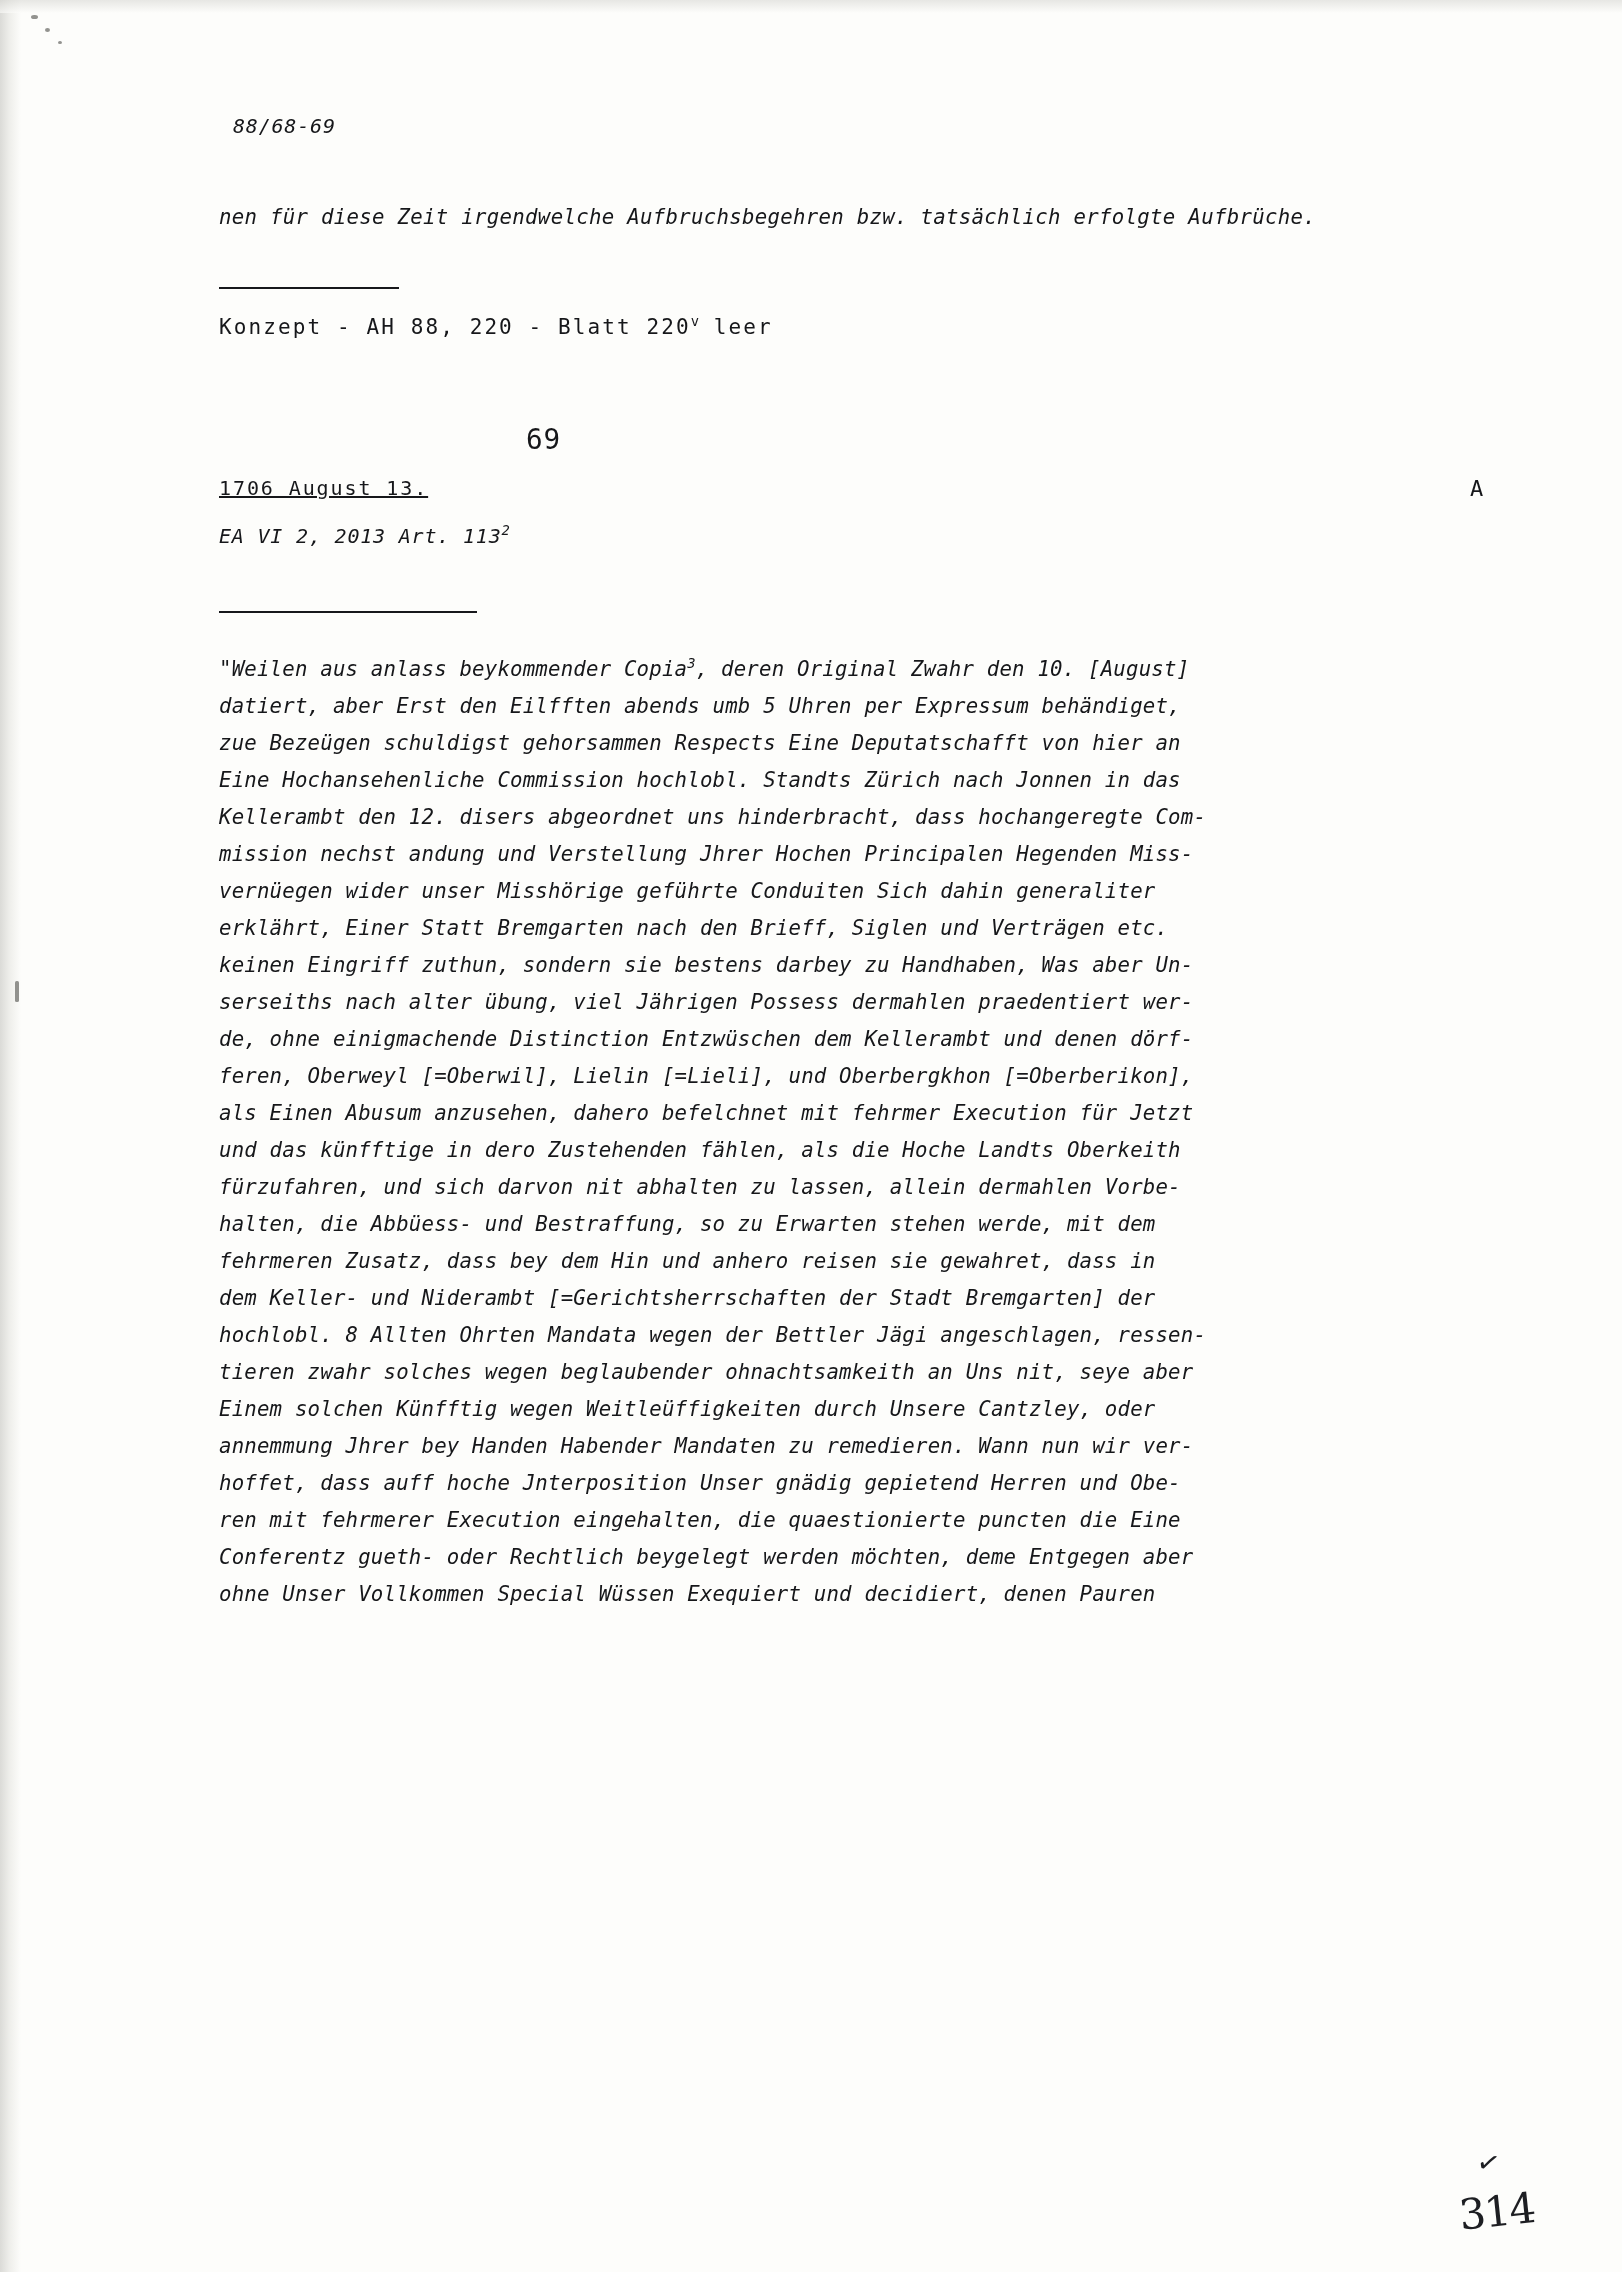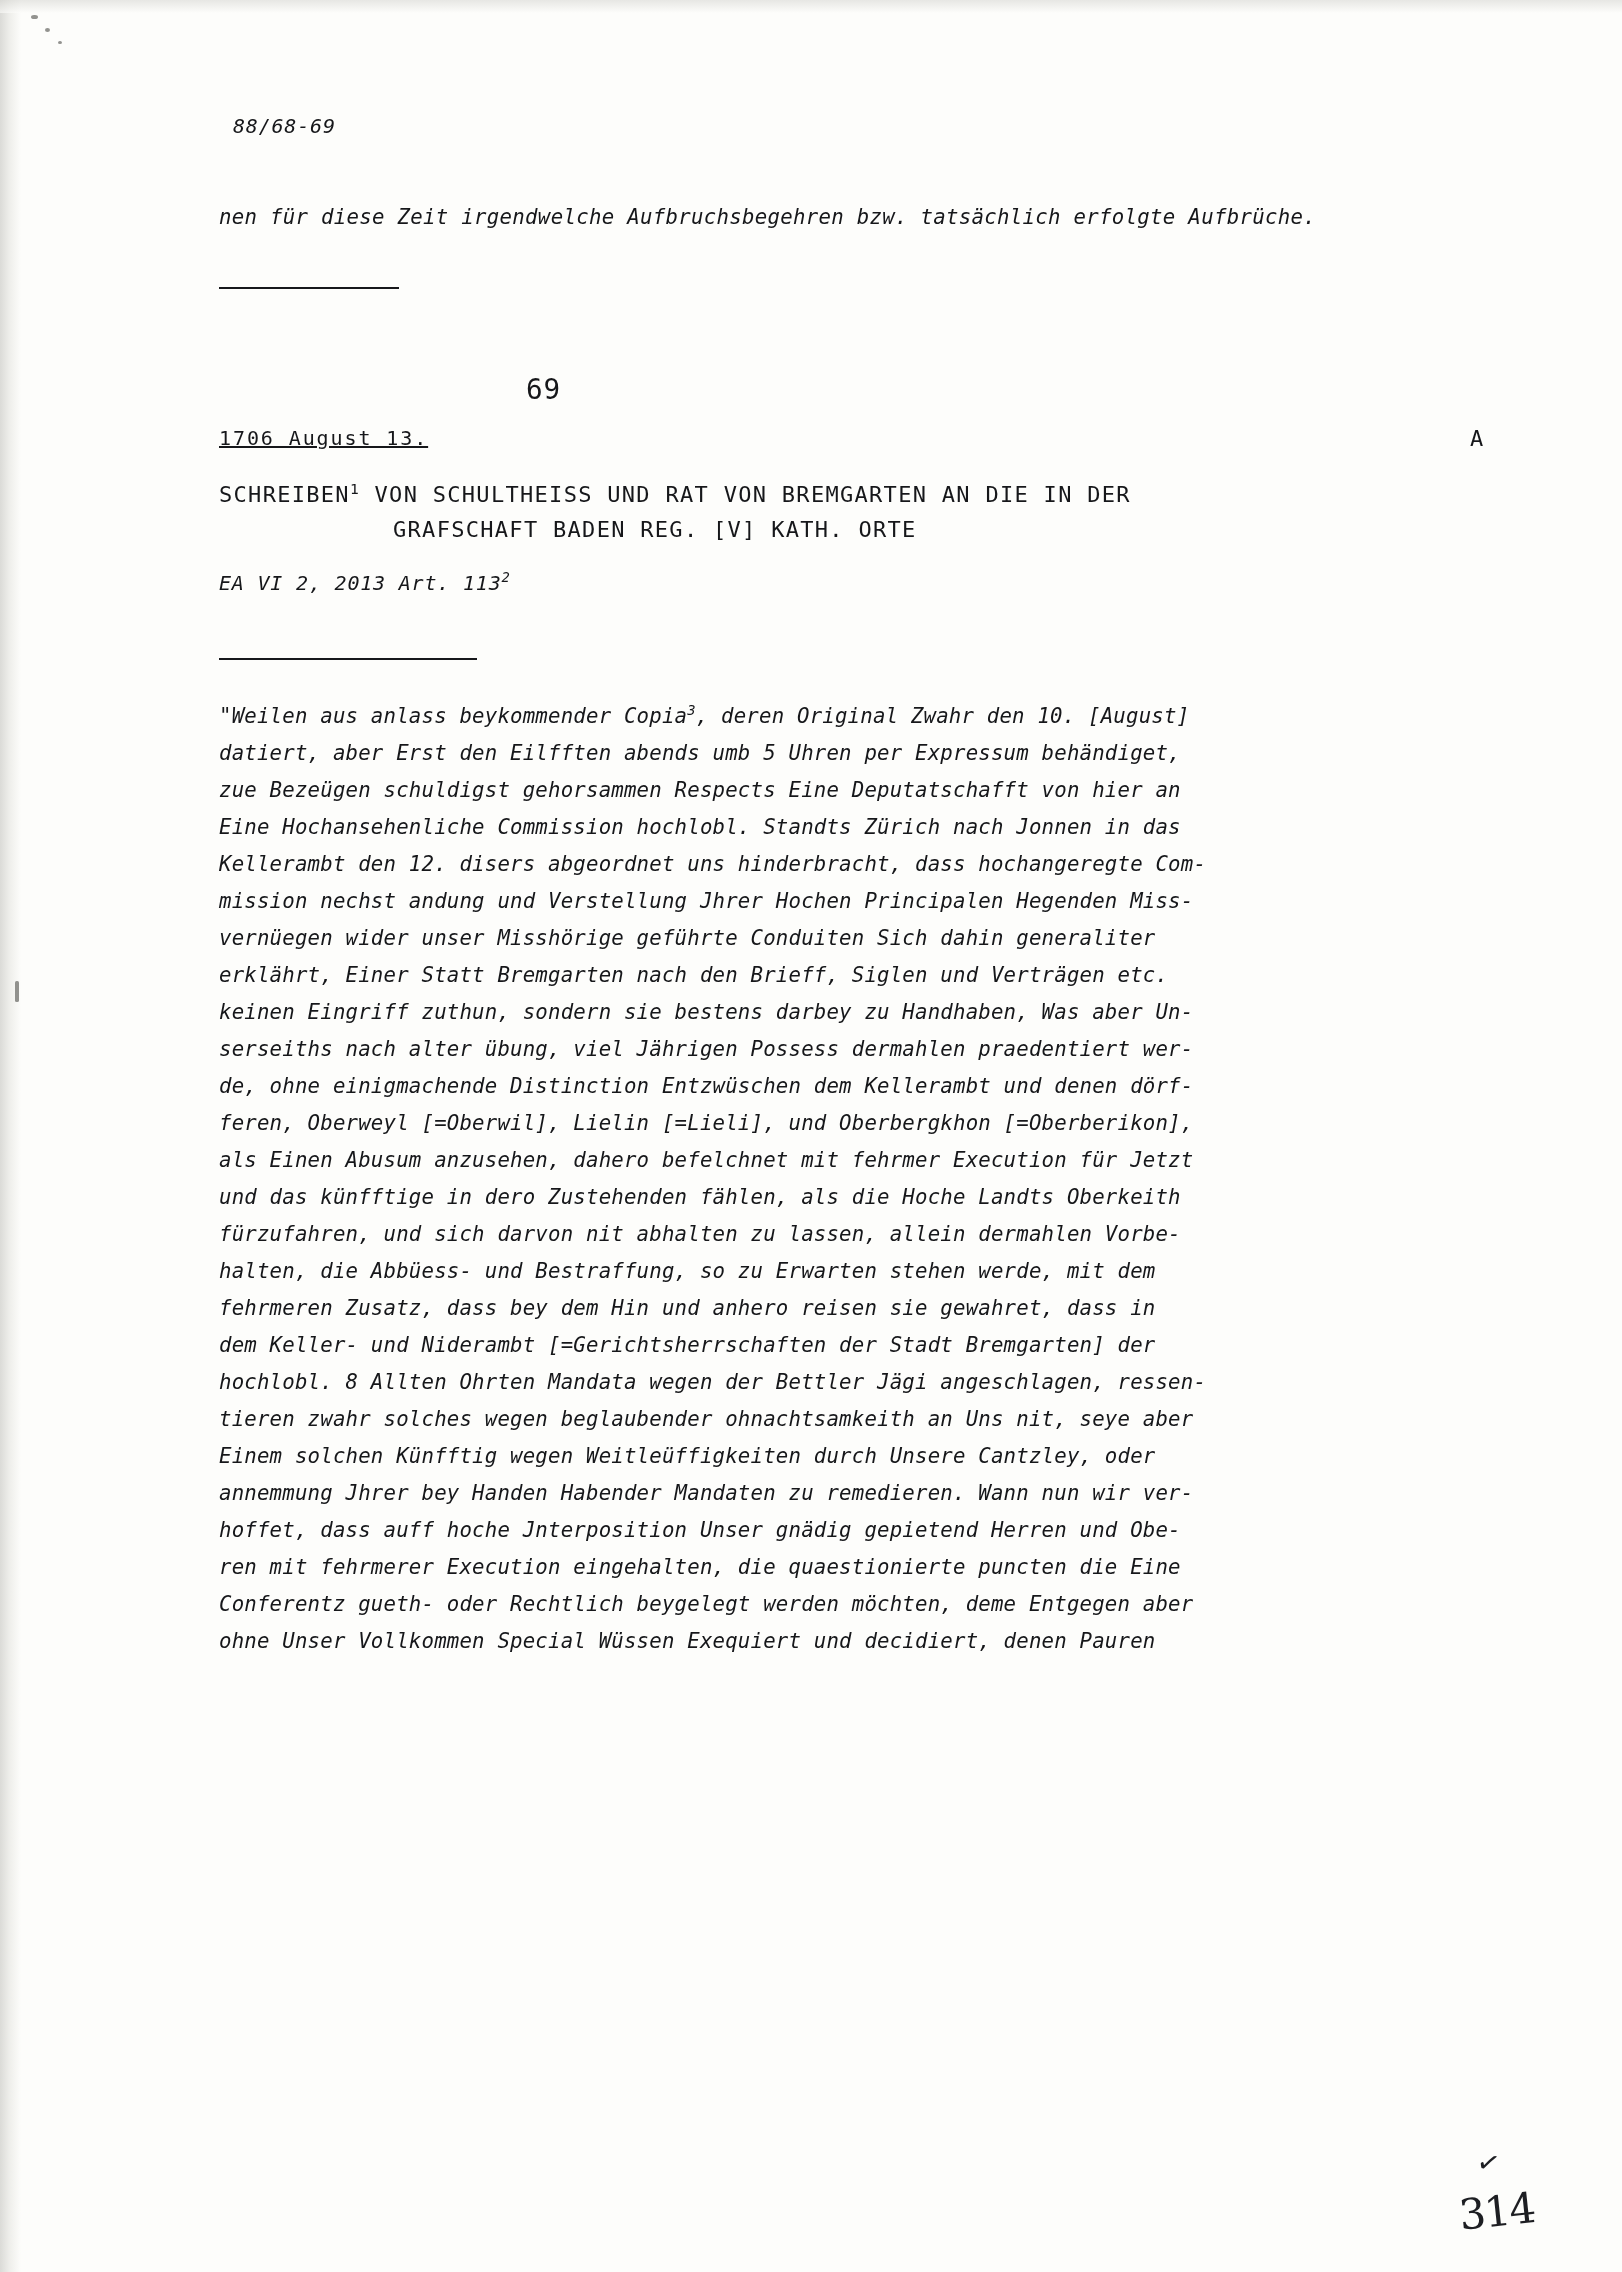--- a/index.html
+++ b/index.html
@@ -167,29 +167,29 @@
 
   <div class="content">
 
     <div class="folio">88/68-69</div>
 
     <p class="lead-para">nen für diese Zeit irgendwelche Aufbruchsbegehren bzw. tatsächlich erfolgte
 Aufbrüche.</p>
 
     <div class="rule-short"></div>
 
+    <p class="konzept"><span>Konzept  -  AH 88, 220  -  Blatt 220</span><sup>v</sup><span> leer</span></p>
 
     <div class="doc-number">69</div>
 
     <div class="head-row">
       <span class="head-date">1706 August 13.</span>
       <span class="head-flag">A</span>
     </div>
 
-    <div class="head-title"><span>SCHREIBEN</span><sup>1</sup><span> VON SCHULTHEISS UND RAT VON BREMGARTEN AN DIE IN DER</span><span class="title-line2">GRAFSCHAFT BADEN REG. [V] KATH. ORTE</span></div>
 
     <div class="head-source"><span>EA VI 2, 2013 Art. 113</span><sup>2</sup></div>
 
     <div class="rule-short2"></div>
 
     <div class="body-text"><span>"Weilen aus anlass beykommender Copia</span><sup>3</sup><span>, deren Original Zwahr den 10. [August]
 datiert, aber Erst den Eilfften abends umb 5 Uhren per Expressum behändiget,
 zue Bezeügen schuldigst gehorsammen Respects Eine Deputatschafft von hier an
 Eine Hochansehenliche Commission hochlobl. Standts Zürich nach Jonnen in das
 Kellerambt den 12. disers abgeordnet uns hinderbracht, dass hochangeregte Com-

